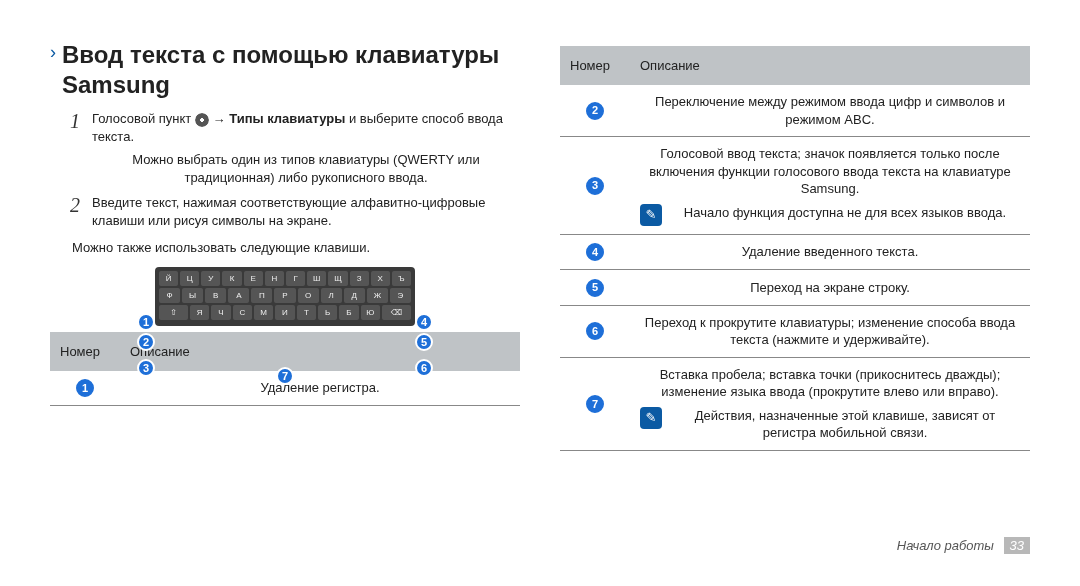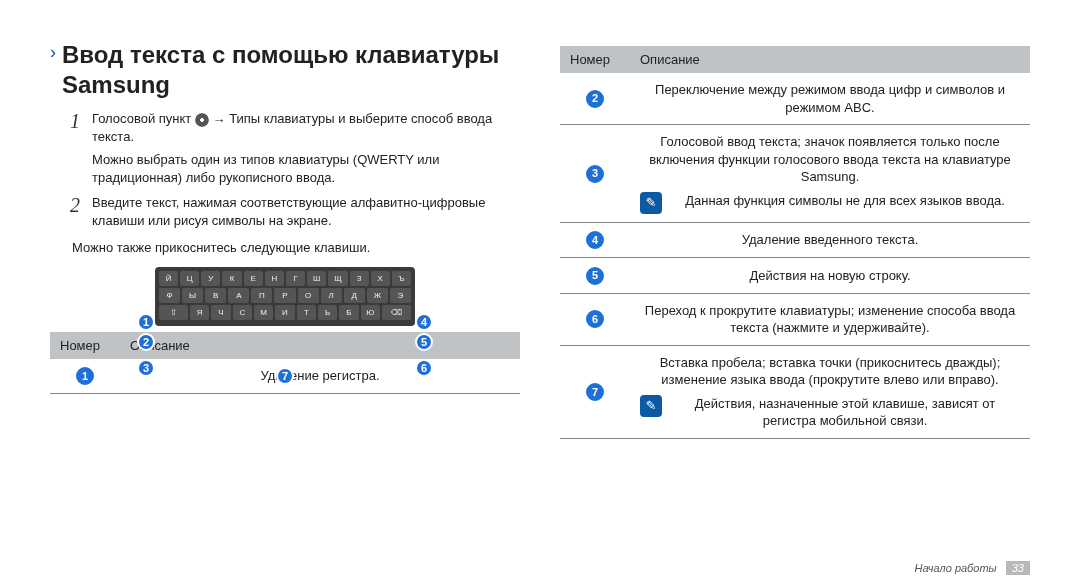--- a/index.html
+++ b/index.html
@@ -46,21 +46,21 @@
   }
   ol.steps .num {
     font-style: italic;
     font-family: Georgia, "Times New Roman", serif;
     font-size: 20px;
     color: #333;
     width: 14px;
     flex-shrink: 0;
   }
   ol.steps .body { flex: 1; line-height: 1.35; }
-  ol.steps .body .sub { margin-top: 6px; }
+  ol.steps .body .sub { margin-top: 6px; text-align: center; }
   .para { margin: 8px 0 10px 22px; line-height:1.35; }
   .gear {
     display: inline-block;
     width: 14px; height: 14px;
     vertical-align: middle;
     background: #555;
     -webkit-mask: radial-gradient(circle at center, transparent 2px, #000 2px);
     border-radius: 50%;
     position: relative;
   }
@@ -118,21 +118,21 @@
   table.desc {
     width: 100%;
     border-collapse: collapse;
     margin-top: 6px;
   }
   table.desc th {
     background: #bfc3c6;
     color: #222;
     text-align: left;
     font-weight: 400;
-    padding: 6px 10px;
+    padding: 12px 10px;
     font-size: 13px;
   }
   table.desc th:first-child { width: 70px; }
   table.desc td {
     border-bottom: 1px solid #888;
     padding: 8px 10px;
     vertical-align: middle;
     line-height: 1.35;
     text-align: center;
   }
@@ -165,34 +165,34 @@
     color: #fff;
     display: flex;
     align-items: center;
     justify-content: center;
     flex-shrink: 0;
     font-size: 13px;
   }
   .note-text { flex: 1; }
   .footer {
     position: absolute;
-    bottom: 11px;
+    bottom: 32px;
     right: 50px;
-    font-size: 11px;
+    font-size: 13px;
   }
   .footer .sec { font-style: italic; color: #555; }
   .footer .pg {
     display: inline-block;
     background: #b8b8b8;
     color: #fff;
     padding: 1px 6px;
     font-style: italic;
     margin-left: 6px;
   }
-  b { font-weight: 400; text-align: center; }
+  b { font-weight: 700; text-align: center; }
 </style>
 </head>
 <body>
 
 <div class="page">
   <div class="col">
     <div class="heading">
       <span class="chev">›</span>
       <h2>Ввод текста с помощью клавиатуры Samsung</h2>
     </div>
@@ -208,21 +208,21 @@
           <span> и выберите способ ввода текста.</span>
           <div class="sub">Можно выбрать один из типов клавиатуры (QWERTY или традиционная) либо рукописного ввода.</div>
         </div>
       </li>
       <li>
         <span class="num">2</span>
         <div class="body">Введите текст, нажимая соответствующие алфавитно-цифровые клавиши или рисуя символы на экране.</div>
       </li>
     </ol>
 
-    <div class="para">Можно также прикоснитесь следующие клавиши.</div>
+    <div class="para">Можно также использовать следующие клавиши.</div>
 
     <div class="kb-wrap">
       <div class="kb" id="kb">
           <div class="kb-row">
             <div class="key">Й</div>
             <div class="key">Ц</div>
             <div class="key">У</div>
             <div class="key">К</div>
             <div class="key">Е</div>
             <div class="key">Н</div>
@@ -299,34 +299,34 @@
             <td>
               <div>Переключение между режимом ввода цифр и символов и режимом ABC.</div>
             </td>
           </tr>
           <tr>
             <td class="numcell"><span class="bubble">3</span></td>
             <td>
               <div>Голосовой ввод текста; значок появляется только после включения функции голосового ввода текста на клавиатуре Samsung.</div>
               <div class="note">
                 <div class="note-icon">✎</div>
-                <div class="note-text">Данная функция символы не для всех языков ввода.</div>
+                <div class="note-text">Начало функция доступна не для всех языков ввода.</div>
               </div>
             </td>
           </tr>
           <tr>
             <td class="numcell"><span class="bubble">4</span></td>
             <td>
               <div>Удаление введенного текста.</div>
             </td>
           </tr>
           <tr>
             <td class="numcell"><span class="bubble">5</span></td>
             <td>
-              <div>Действия на новую строку.</div>
+              <div>Переход на экране строку.</div>
             </td>
           </tr>
           <tr>
             <td class="numcell"><span class="bubble">6</span></td>
             <td>
               <div>Переход к прокрутите клавиатуры; изменение способа ввода текста (нажмите и удерживайте).</div>
             </td>
           </tr>
           <tr>
             <td class="numcell"><span class="bubble">7</span></td>

